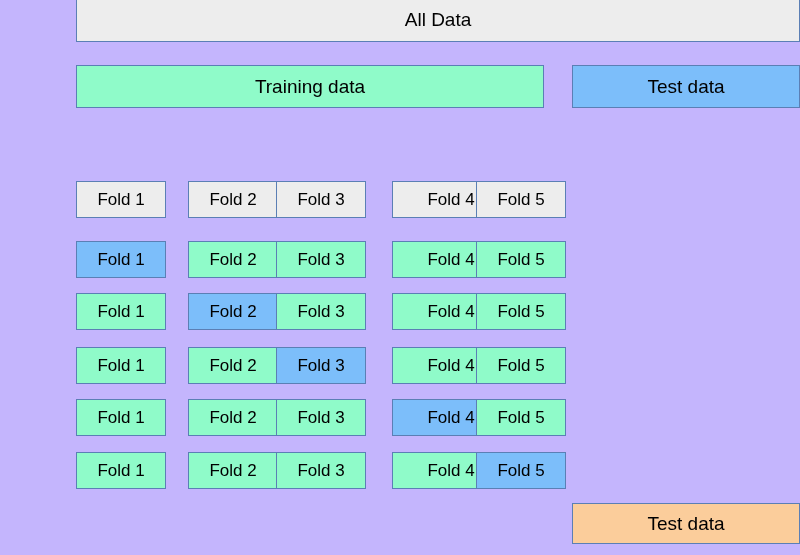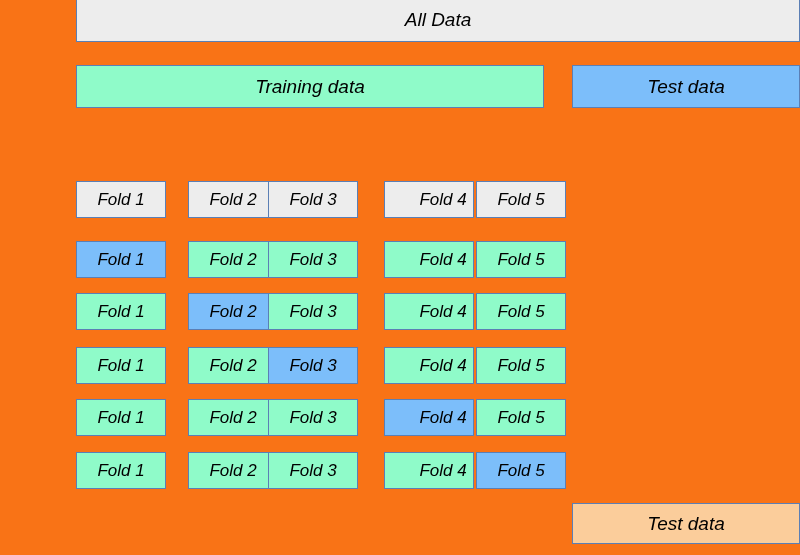--- a/index.html
+++ b/index.html
@@ -13,22 +13,21 @@
     position: relative;
     overflow: hidden;
     font-family: "Liberation Sans", sans-serif;
     color: #000000;
   }
   .stage {
     position: absolute;
     left: 0; top: 0;
     width: 800px;
     height: 555px;
-    background: #f97316;
-    font-style: italic;
+    background: #c4b5fd;
   }
   .box {
     position: absolute;
     box-sizing: border-box;
     border: 1px solid #5b7fb5;
     display: flex;
     align-items: center;
     justify-content: center;
     color: #000000;
     line-height: 1;
@@ -85,22 +84,22 @@
     line-height: 1;
     white-space: nowrap;
     color: #000000;
   }
   .fold.gray  { background: #ededed; }
   .fold.green { background: #8ffbc9; }
   .fold.blue  { background: #7cbefa; }
 
   .fold.c0 { left: 76px; }
   .fold.c1 { left: 188px; }
-  .fold.c2 { left: 268px; }
-  .fold.c3 { left: 384px; padding-left: 28px; }
+  .fold.c2 { left: 276px; }
+  .fold.c3 { left: 392px; padding-left: 28px; }
   .fold.c4 { left: 476px; text-align: center; }
 
   #fold-row-header { top: 181px; }
   #fold-row-0 { top: 241px; }
   #fold-row-1 { top: 293px; }
   #fold-row-2 { top: 347px; }
   #fold-row-3 { top: 399px; }
   #fold-row-4 { top: 452px; }
 
   

